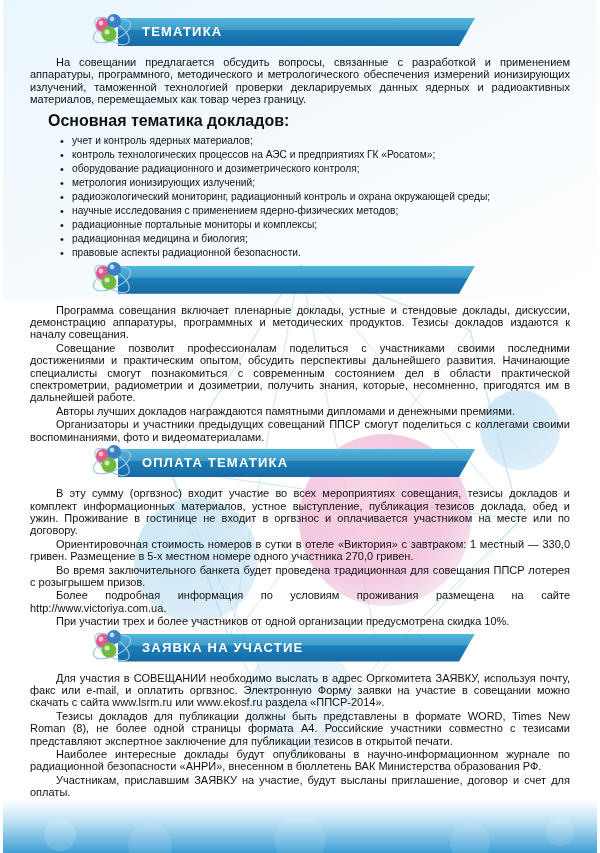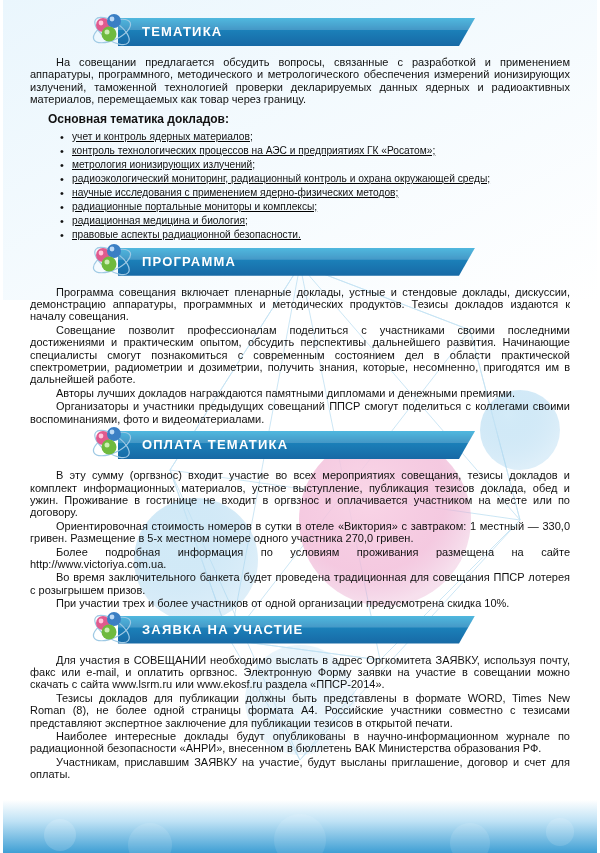--- a/index.html
+++ b/index.html
@@ -48,24 +48,24 @@
   p{margin:0 0 2px 0;}
   .para{
     font-size:11px;
     line-height:12.4px;
     color:#111;
     text-align:justify;
     text-indent:26px;
     margin:0 0 1px 0;
   }
   .sub{
-    font-size:12px;font-weight:bold;color:#111;margin:6px 0 4px 18px;
+    font-size:16px;font-weight:bold;color:#111;margin:6px 0 4px 18px;
   }
   ul.bullets{
-    margin:0 0 4px 0;padding:0;list-style:none;text-decoration:underline;
+    margin:0 0 4px 0;padding:0;list-style:none;
   }
   ul.bullets li{
     font-size:10.2px;line-height:14px;color:#111;
     padding-left:42px;position:relative;
   }
   ul.bullets li:before{
     content:"•";position:absolute;left:30px;top:0;color:#111;font-size:11px;
   }
   .s1{margin-top:0;}
 </style>
@@ -148,20 +148,21 @@
         <div class="title">ТЕМАТИКА</div>
       </div>
 
       <p class="para">На совещании предлагается обсудить вопросы, связанные с разработкой и применением аппаратуры, программного, методического и метрологического обеспечения измерений ионизирующих излучений, таможенной технологией проверки декларируемых данных ядерных и радиоактивных материалов, перемещаемых как товар через границу.</p>
 
       <div class="sub">Основная тематика докладов:</div>
 
       <ul class="bullets">
         <li>учет и контроль ядерных материалов;</li>
         <li>контроль технологических процессов на АЭС и предприятиях ГК «Росатом»;</li>
+        <li>оборудование радиационного и дозиметрического контроля;</li>
         <li>метрология ионизирующих излучений;</li>
         <li>радиоэкологический мониторинг, радиационный контроль и охрана окружающей среды;</li>
         <li>научные исследования с применением ядерно-физических методов;</li>
         <li>радиационные портальные мониторы и комплексы;</li>
         <li>радиационная медицина и биология;</li>
         <li>правовые аспекты радиационной безопасности.</li>
       </ul>
     </div>
 
     <div class="section">
@@ -170,21 +171,20 @@
         <svg class="atom" viewBox="0 0 44 42">
           <ellipse cx="22" cy="21" rx="20" ry="9" fill="none" stroke="#9ec9e4" stroke-width="1.2" transform="rotate(-25 22 21)"></ellipse>
           <ellipse cx="22" cy="21" rx="20" ry="9" fill="none" stroke="#9ec9e4" stroke-width="1.2" transform="rotate(35 22 21)"></ellipse>
           <circle cx="13" cy="15" r="7" fill="#e05a8e"></circle>
           <circle cx="11" cy="13" r="2.4" fill="#ffc5dc"></circle>
           <circle cx="24" cy="11" r="7" fill="#3b7fc4"></circle>
           <circle cx="22" cy="9" r="2.4" fill="#bcd9f5"></circle>
           <circle cx="19" cy="24" r="7.5" fill="#6fba3e"></circle>
           <circle cx="17" cy="22" r="2.5" fill="#cdeeb4"></circle>
         </svg>
-        <div class="title">ПРОГРАММА</div>
       </div>
 
       <p class="para">Программа совещания включает пленарные доклады, устные и стендовые доклады, дискуссии, демонстрацию аппаратуры, программных и методических продуктов. Тезисы докладов издаются к началу совещания.</p>
       <p class="para">Совещание позволит профессионалам поделиться с участниками своими последними достижениями и практическим опытом, обсудить перспективы дальнейшего развития. Начинающие специалисты смогут познакомиться с современным состоянием дел в области практической спектрометрии, радиометрии и дозиметрии, получить знания, которые, несомненно, пригодятся им в дальнейшей работе.</p>
       <p class="para">Авторы лучших докладов награждаются памятными дипломами и денежными премиями.</p>
       <p class="para">Организаторы и участники предыдущих совещаний ППСР смогут поделиться с коллегами своими воспоминаниями, фото и видеоматериалами.</p>
     </div>
 
     <div class="section">
       <div class="banner">
@@ -197,22 +197,22 @@
           <circle cx="24" cy="11" r="7" fill="#3b7fc4"></circle>
           <circle cx="22" cy="9" r="2.4" fill="#bcd9f5"></circle>
           <circle cx="19" cy="24" r="7.5" fill="#6fba3e"></circle>
           <circle cx="17" cy="22" r="2.5" fill="#cdeeb4"></circle>
         </svg>
         <div class="title">ОПЛАТА ТЕМАТИКА</div>
       </div>
 
       <p class="para">В эту сумму (оргвзнос) входит участие во всех мероприятиях совещания, тезисы докладов и комплект информационных материалов, устное выступление, публикация тезисов доклада, обед и ужин. Проживание в гостинице не входит в оргвзнос и оплачивается участником на месте или по договору.</p>
       <p class="para">Ориентировочная стоимость номеров в сутки в отеле «Виктория» с завтраком: 1 местный — 330,0 гривен. Размещение в 5-х местном номере одного участника 270,0 гривен.</p>
+      <p class="para">Во время заключительного банкета будет проведена традиционная для совещания ППСР лотерея с розыгрышем призов.</p>
       <p class="para">Более подробная информация по условиям проживания размещена на сайте http://www.victoriya.com.ua.</p>
-      <p class="para">Во время заключительного банкета будет проведена традиционная для совещания ППСР лотерея с розыгрышем призов.</p>
       <p class="para">При участии трех и более участников от одной организации предусмотрена скидка 10%.</p>
     </div>
 
     <div class="section">
       <div class="banner">
         <div class="bar"></div>
         <svg class="atom" viewBox="0 0 44 42">
           <ellipse cx="22" cy="21" rx="20" ry="9" fill="none" stroke="#9ec9e4" stroke-width="1.2" transform="rotate(-25 22 21)"></ellipse>
           <ellipse cx="22" cy="21" rx="20" ry="9" fill="none" stroke="#9ec9e4" stroke-width="1.2" transform="rotate(35 22 21)"></ellipse>
           <circle cx="13" cy="15" r="7" fill="#e05a8e"></circle>

